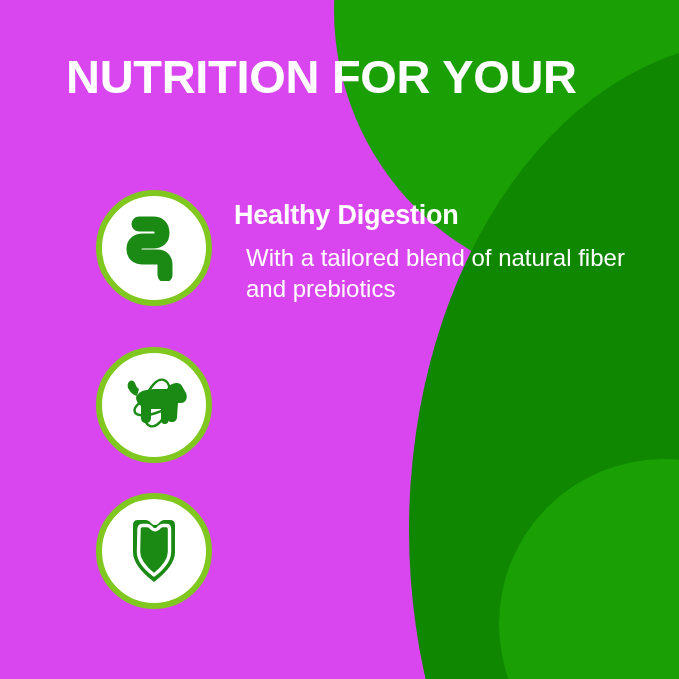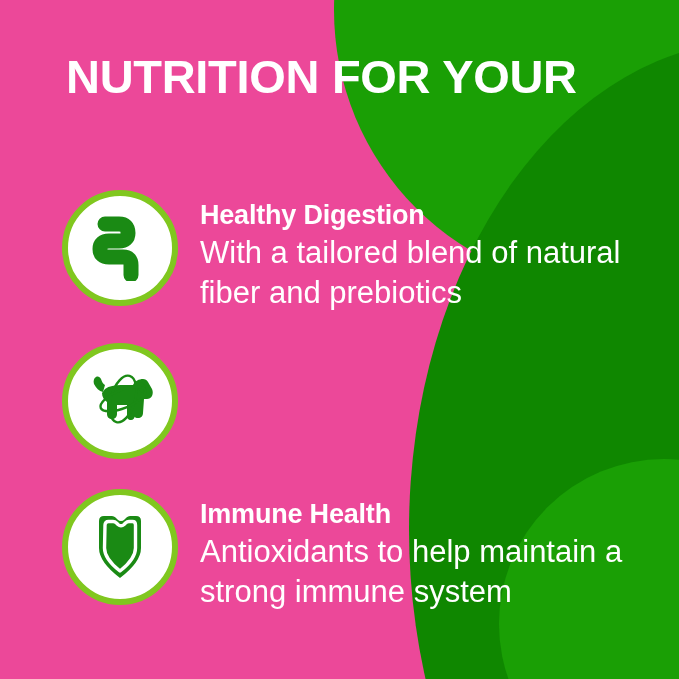--- a/index.html
+++ b/index.html
@@ -7,21 +7,21 @@
     padding: 0;
     background: #ffffff;
   }
   * { box-sizing: border-box; }
 
   #infographic {
     position: relative;
     width: 679px;
     height: 679px;
     overflow: hidden;
-    background: #ec4899;
+    background: #d946ef;
     font-family: "Liberation Sans", "DejaVu Sans", sans-serif;
     -webkit-font-smoothing: antialiased;
   }
 
   
   .bg-arc {
     position: absolute;
     border-radius: 50%;
     pointer-events: none;
   }
@@ -68,21 +68,21 @@
     position: absolute;
     left: 0;
     top: 186px;
     width: 679px;
     z-index: 3;
   }
   .benefit-row {
     position: relative;
     display: flex;
     align-items: flex-start;
-    padding-left: 62px;
+    padding-left: 96px;
     margin-bottom: 26px;
   }
 
   
   .badge {
     position: relative;
     flex: 0 0 auto;
     width: 116px;
     height: 116px;
     border-radius: 50%;
@@ -104,24 +104,24 @@
   }
   .benefit-title {
     font-size: 27px;
     font-weight: 800;
     line-height: 1.16;
     letter-spacing: -0.2px;
     margin: 0 0 2px 0;
     white-space: nowrap;
   }
   .benefit-desc {
-    font-size: 31px;
+    font-size: 24px;
     font-weight: 400;
     line-height: 1.28;
-    margin: 0;
+    margin: 12px;
   }
 </style>
 </head>
 <body>
 
 <div id="infographic">
 
   <div class="bg-arc bg-arc-top-right"></div>
   <div class="bg-arc bg-arc-right"></div>
   <div class="bg-arc bg-arc-bottom-right"></div>
@@ -184,20 +184,16 @@
                      Q36 11 37.5 9.5 L39.5 7.5 Q41 6 43 6 L49 6 Q54 6 54 11
                      L54 38 Q54 52 33 68 Q12 52 12 38 Z" fill="#1a8a14"></path>
 
             <path d="M18 15 Q18 11.5 21.5 11.5 L26 11.5 Q28 11.5 29.5 13 L31 14.5
                      Q32.4 15.8 34 15.8 Q35.6 15.8 37 14.5 L38.5 13
                      Q40 11.5 42 11.5 L45.5 11.5 Q48.5 11.5 48.5 15
                      L48.5 38 Q48.5 49 33 61 Q17.5 49 17.5 38 Z" fill="none" stroke="#ffffff" stroke-width="3.4" stroke-linejoin="round"></path>
           </svg>
         </span>
       </div>
-      <div class="benefit-text">
-        <p class="benefit-title">Immune Health</p>
-        <p class="benefit-desc">Antioxidants to help maintain a strong immune system</p>
-      </div>
     </div>
 
   </div>
 </div>
 
 </body></html>

